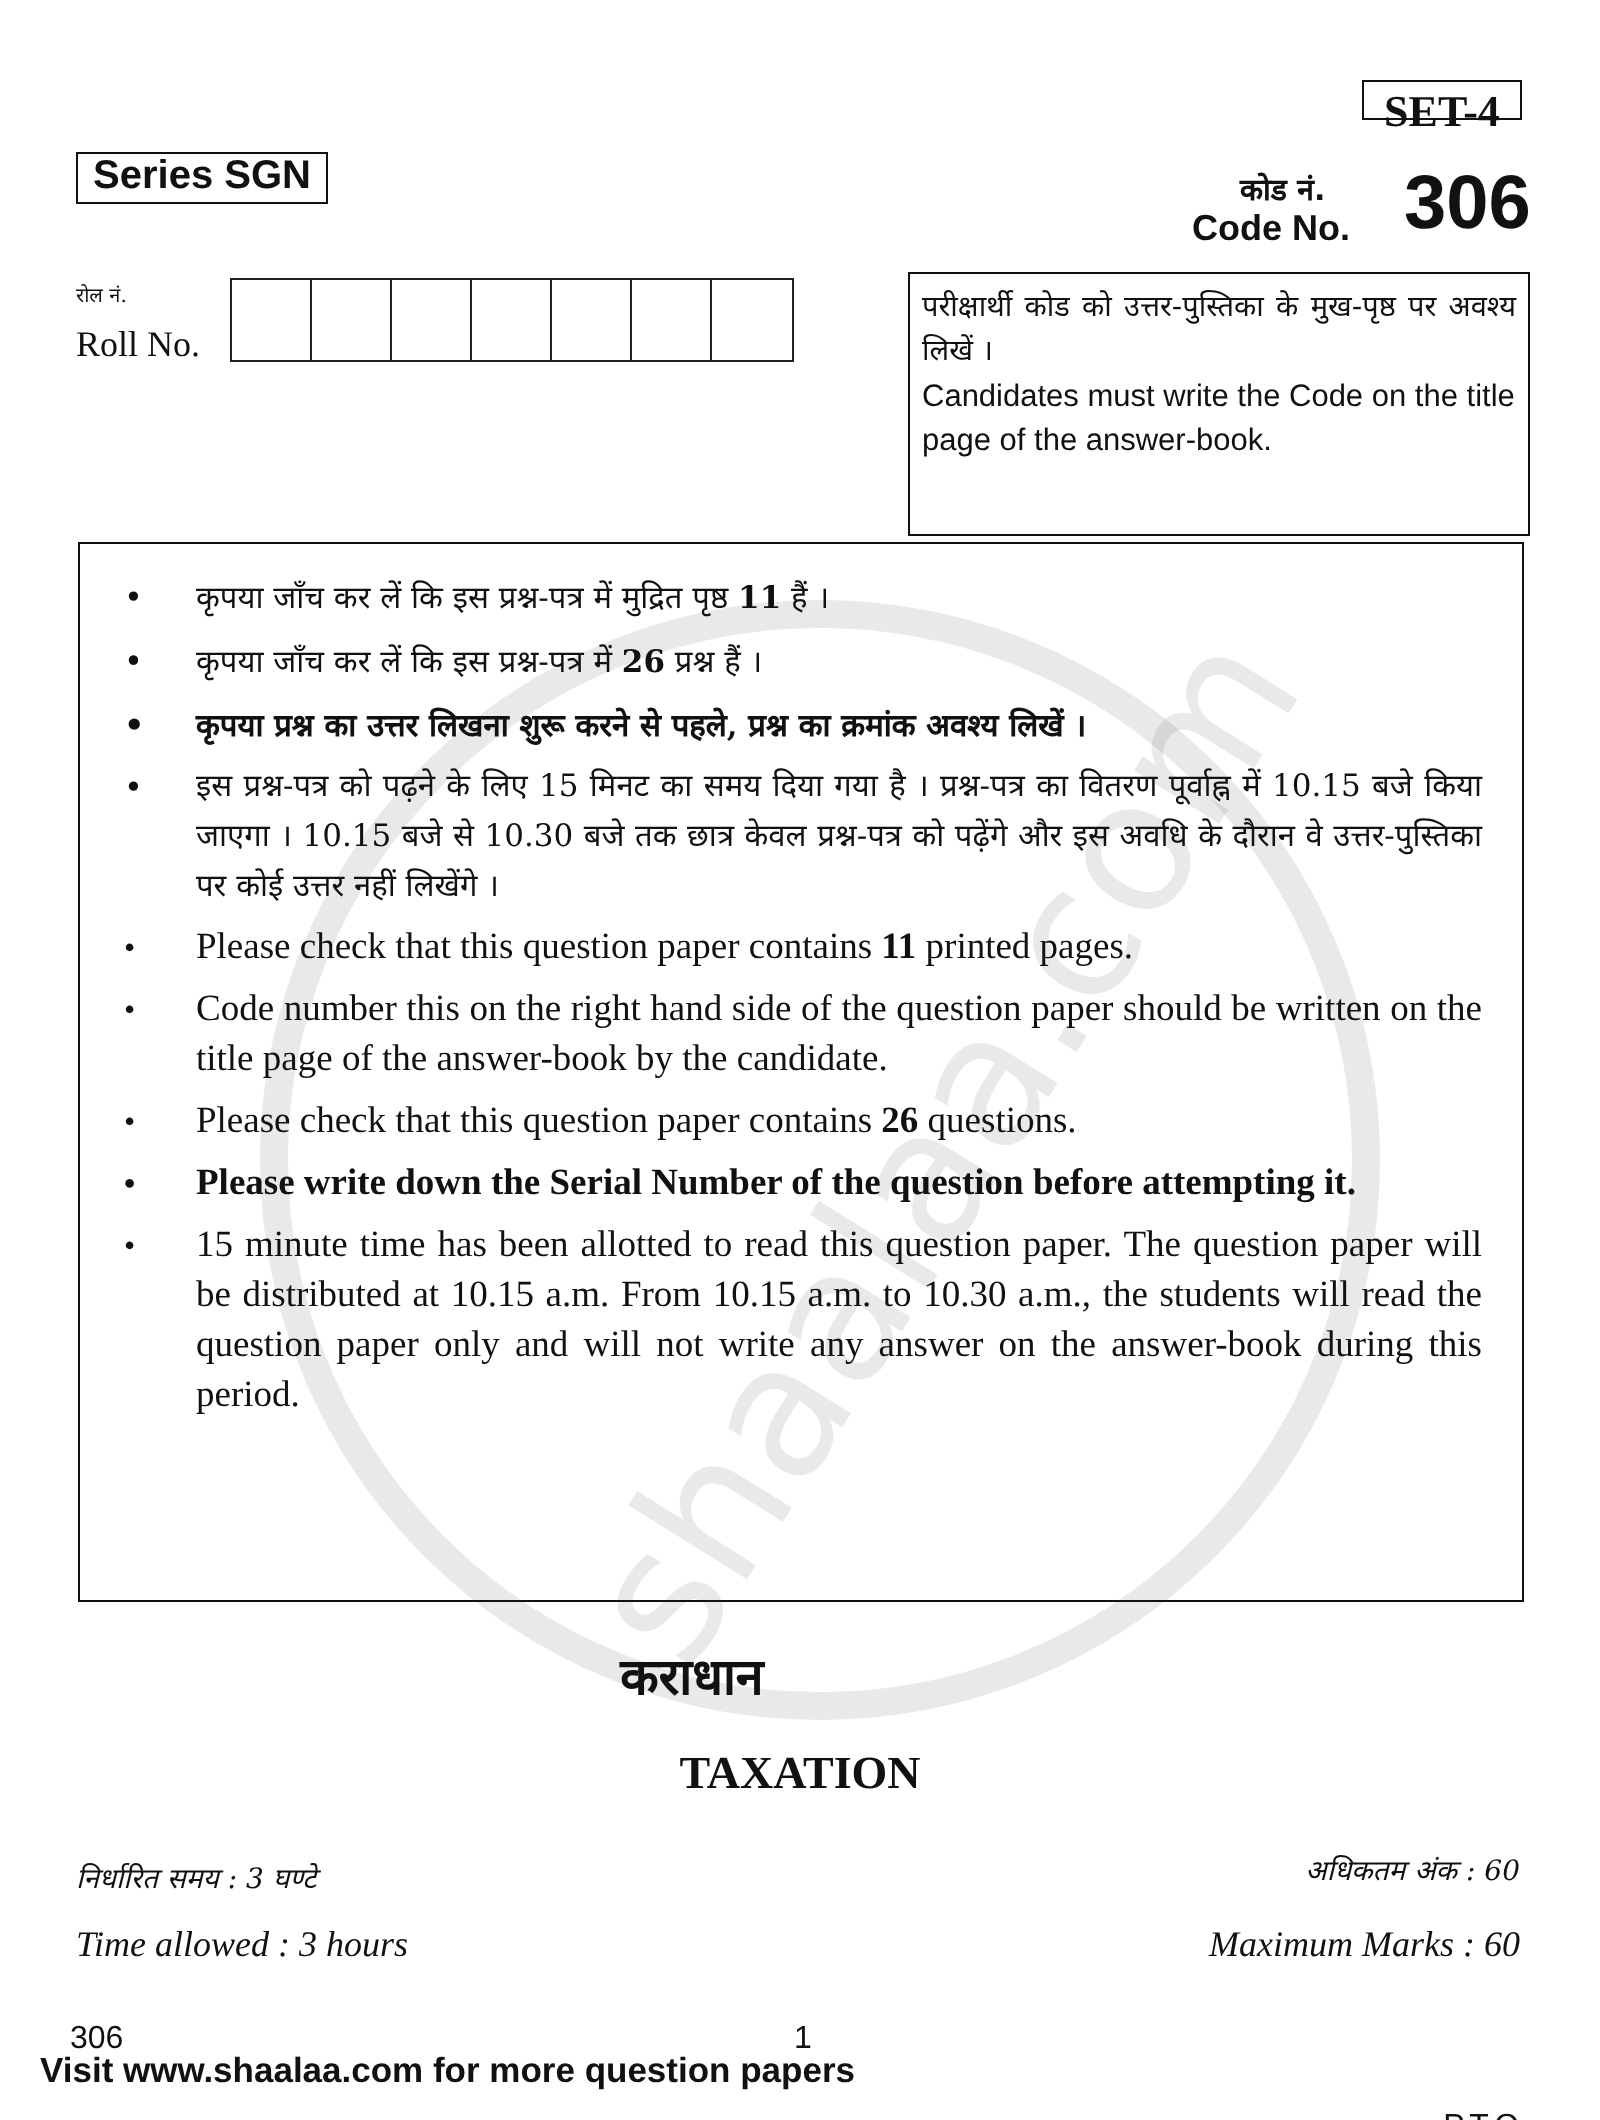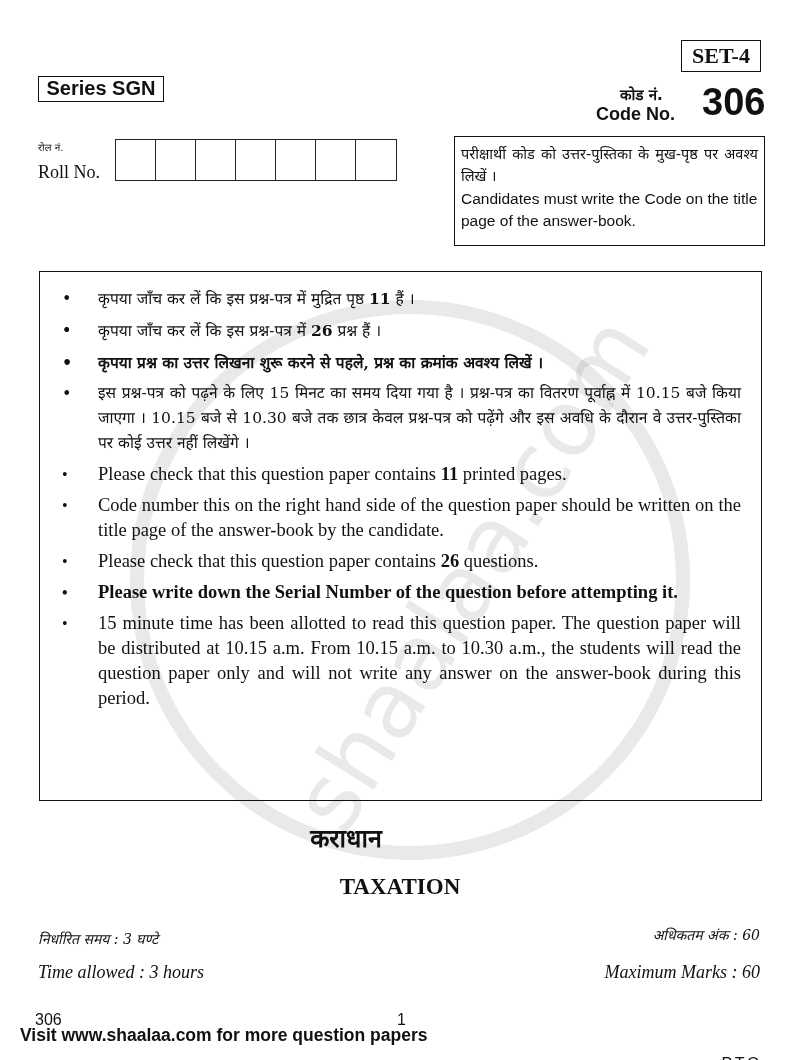--- a/index.html
+++ b/index.html
@@ -1,28 +1,28 @@
 <!DOCTYPE html>
 <html><head>
   <meta charset="utf-8">
   <style>
     html, body { margin: 0; padding: 0; background: #ffffff; }
     body { width: 800px; height: 1060px; position: relative; overflow: hidden; color: #111; font-family: "DejaVu Serif", serif; }
     .abs { position: absolute; }
     .series-box { left: 38px; top: 76px; width: 126px; height: 26px; border: 1.5px solid #111; box-sizing: border-box; font-family: "Liberation Sans", sans-serif; font-weight: bold; font-size: 20px; line-height: 23px; text-align: center; }
-    .set-box { left: 681px; top: 40px; width: 80px; height: 32px; border: 1.5px solid #111; box-sizing: border-box; font-family: "Liberation Serif", serif; font-weight: bold; font-size: 22px; line-height: 29px; text-align: center; }
+    .set-box { left: 681px; top: 40px; width: 80px; height: 20px; border: 1.5px solid #111; box-sizing: border-box; font-family: "Liberation Serif", serif; font-weight: bold; font-size: 22px; line-height: 29px; text-align: center; }
     .code-hi { left: 620px; top: 84px; font-family: "DejaVu Sans", sans-serif; font-weight: bold; font-size: 15px; }
     .code-en { left: 596px; top: 104px; font-family: "Liberation Sans", sans-serif; font-weight: bold; font-size: 18px; }
     .code-num { left: 702px; top: 82px; font-family: "Liberation Sans", sans-serif; font-weight: bold; font-size: 38px; line-height: 40px; }
     .roll-hi { left: 38px; top: 140px; font-family: "DejaVu Serif", serif; font-size: 10px; }
     .roll-en { left: 38px; top: 162px; font-family: "Liberation Serif", serif; font-size: 18px; text-align: right; }
     .roll-boxes { left: 115px; top: 139px; display: flex; border: 1.5px solid #222; }
     .roll-cell { width: 40px; height: 40px; border-right: 1.5px solid #222; box-sizing: border-box; }
     .roll-cell:last-child { border-right: none; }
-    .note-box { left: 454px; top: 136px; width: 311px; height: 110px; border: 1.5px solid #111; box-sizing: border-box; padding: 6px 6px; font-family: "Liberation Sans", sans-serif; }
+    .note-box { left: 454px; top: 136px; width: 311px; height: 132px; border: 1.5px solid #111; box-sizing: border-box; padding: 6px 6px; font-family: "Liberation Sans", sans-serif; }
     .note-hi { font-family: "DejaVu Sans", sans-serif; font-size: 14.5px; line-height: 22px; text-align: justify; }
     .note-en { font-size: 15.5px; line-height: 22px; margin-top: 1px; }
     .instr-box { left: 39px; top: 271px; width: 723px; height: 530px; border: 1.5px solid #111; box-sizing: border-box; padding: 14px 20px 0 20px; }
     .instr-list { list-style: none; margin: 0; padding: 0; }
     .instr-item { position: relative; padding-left: 38px; margin-bottom: 6px; text-align: justify; }
     .instr-item .bullet { position: absolute; left: 2px; top: 0; font-size: 16px; }
     .hi { font-family: "DejaVu Serif", serif; font-size: 15.5px; line-height: 25px; }
     .en { font-family: "Liberation Serif", serif; font-size: 18.5px; line-height: 25px; }
     .b { font-weight: bold; }
     .title-hi { left: 0; width: 692px; top: 820px; text-align: center; font-family: "DejaVu Sans", sans-serif; font-weight: bold; font-size: 25px; }

